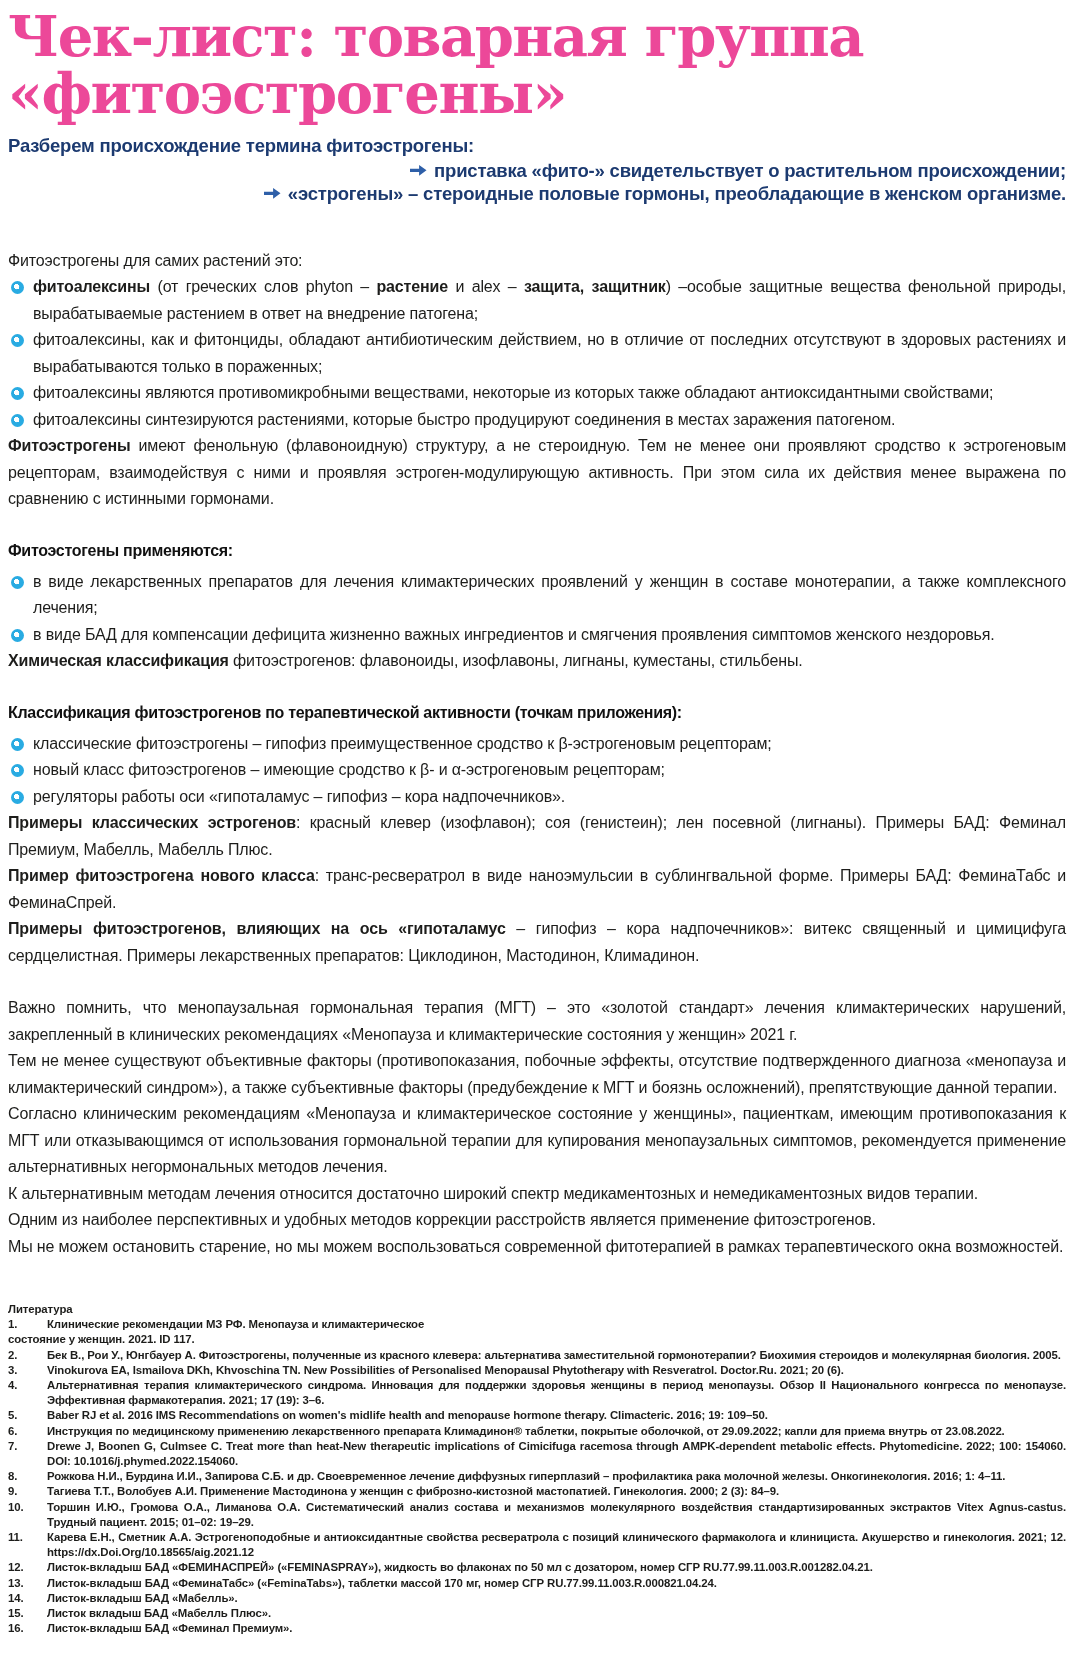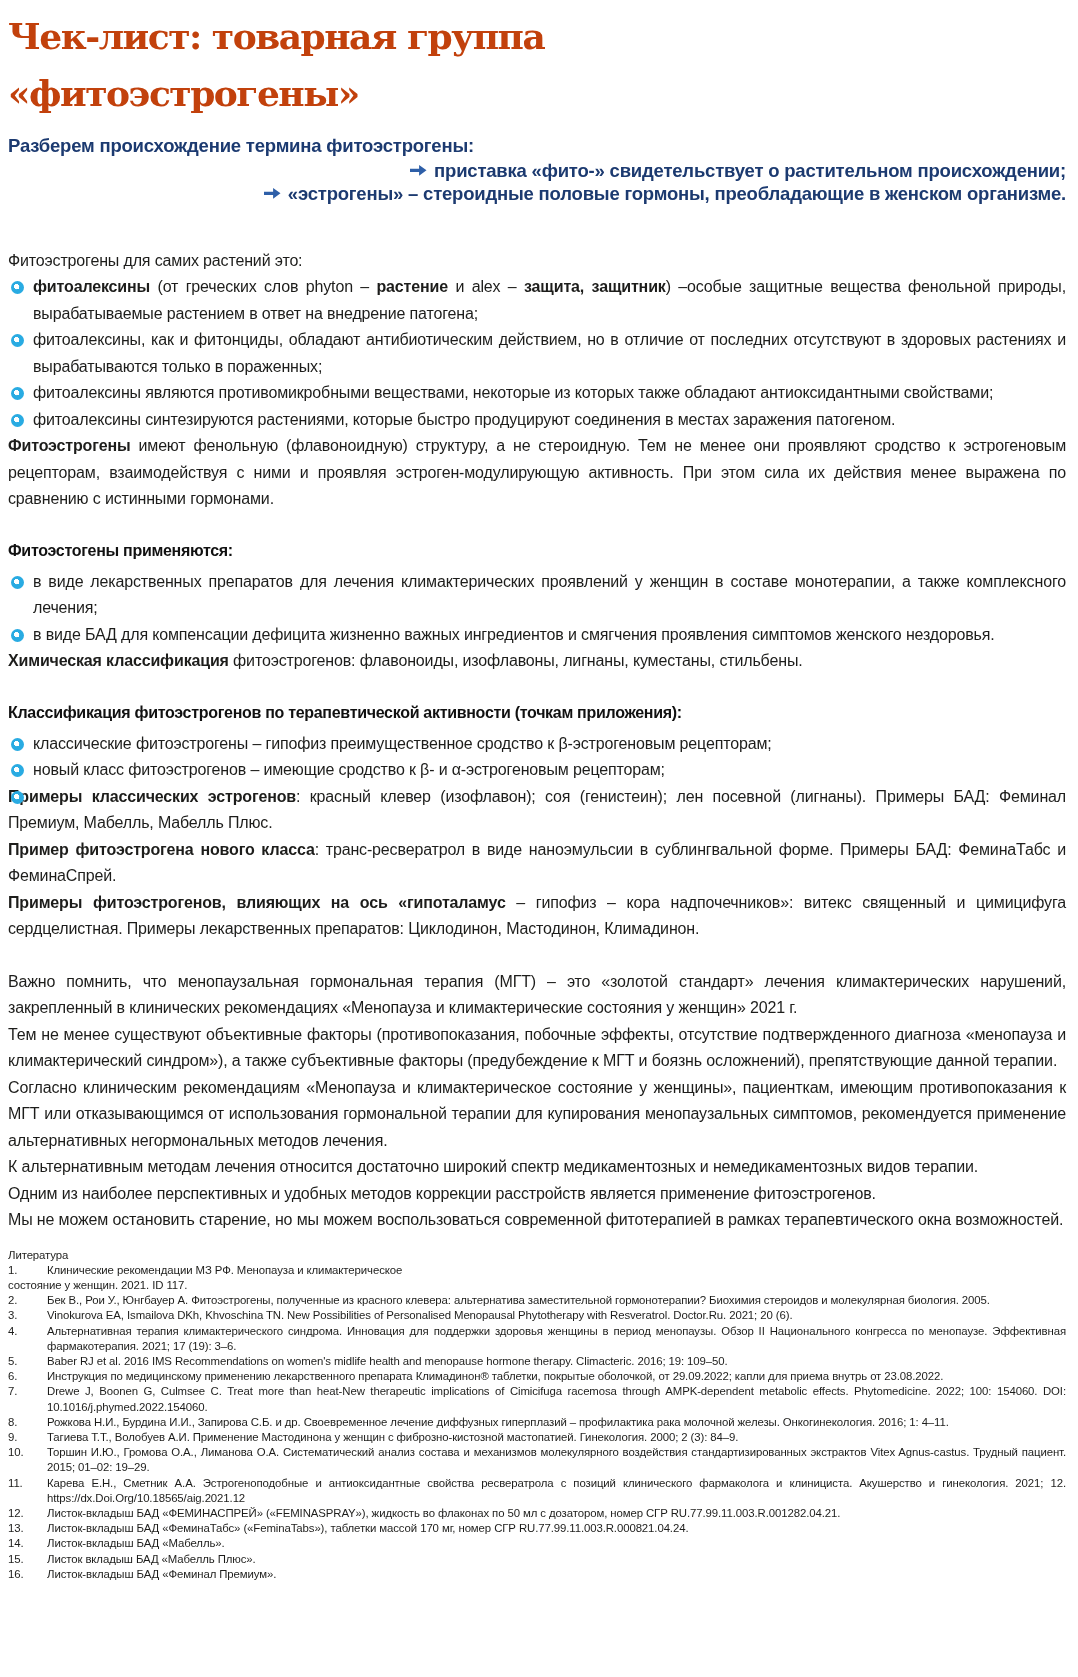--- a/index.html
+++ b/index.html
@@ -9,22 +9,22 @@
     color:#1d1d1b;
     -webkit-font-smoothing:antialiased;
   }
   .page{padding:6px 12px 0 8px;}
 
   
   .doc-title{
     margin:2px 0 12px 0;
     font-family:"DejaVu Serif","Liberation Serif",serif;
     font-weight:bold;
-    color:#c2410c;
-    font-size:36px;
+    color:#ec4899;
+    font-size:56px;
     line-height:57px;
     letter-spacing:-1.5px;
   }
 
   
   .intro{color:#1c3a70;font-weight:bold;font-size:18.5px;line-height:23.5px;letter-spacing:-0.2px;}
   .intro-heading{margin:0 0 1px 0;}
   .arrow-row{display:flex;align-items:flex-start;justify-content:flex-end;}
   .arrow-icon{flex:0 0 auto;margin:5px 7px 0 0;}
 
@@ -38,21 +38,21 @@
     width:13px;height:13px;border-radius:50%;
     background:radial-gradient(circle at 44% 44%, #ffffff 0 2.7px, #29abe2 2.8px);
   }
   .heading{
     font-weight:bold;font-size:16px;line-height:26px;
     margin:25px 0 5px 0;text-align:left;letter-spacing:-0.3px;color:#111111;
   }
   .spacer{height:26px;}
 
   
-  .refs{margin-top:14px;font-size:11.4px;line-height:15.2px;letter-spacing:-0.1px;}
+  .refs{margin-top:42px;font-size:11.4px;line-height:15.2px;letter-spacing:-0.1px;font-weight:bold;}
   .refs-heading{margin:0;}
   .ref-row{display:flex;}
   .ref-num{flex:0 0 39px;}
   .ref-text{flex:1;text-align:justify;}
   .ref-row.flush{display:block;}
 </style>
 </head>
 <body>
 
 <div class="page">
@@ -117,20 +117,21 @@
     <span class="bullet-text"><span>классические фитоэстрогены – гипофиз преимущественное сродство к β-эстрогеновым рецепторам;</span></span>
   </div>
 
   <div class="bullet">
     <span class="dot"></span>
     <span class="bullet-text"><span>новый класс фитоэстрогенов – имеющие сродство к β- и α-эстрогеновым рецепторам;</span></span>
   </div>
 
   <div class="bullet">
     <span class="dot"></span>
+    <span class="bullet-text"><span>регуляторы работы оси «гипоталамус – гипофиз – кора надпочечников».</span></span>
   </div>
 <div class="para"><span class="bd">Примеры классических эстрогенов</span><span>: красный клевер (изофлавон); соя (генистеин); лен посевной (лигнаны). Примеры БАД: Феминал Премиум, Мабелль, Мабелль Плюс.</span></div>
       <div class="para"><span class="bd">Пример фитоэстрогена нового класса</span><span>: транс-ресвератрол в виде наноэмульсии в сублингвальной форме. Примеры БАД: ФеминаТабс и ФеминаСпрей.</span></div>
       <div class="para"><span class="bd">Примеры фитоэстрогенов, влияющих на ось «гипоталамус</span><span> – гипофиз – кора надпочечников»: витекс священный и цимицифуга сердцелистная. Примеры лекарственных препаратов: Циклодинон, Мастодинон, Климадинон.</span></div>
       <div class="spacer"></div>
       <div class="para"><span>Важно помнить, что менопаузальная гормональная терапия (МГТ) – это «золотой стандарт» лечения климактерических нарушений, закрепленный в клинических рекомендациях «Менопауза и климактерические состояния у женщин» 2021 г.</span></div>
       <div class="para"><span>Тем не менее существуют объективные факторы (противопоказания, побочные эффекты, отсутствие подтвержденного диагноза «менопауза и климактерический синдром»), а также субъективные факторы (предубеждение к МГТ и боязнь осложнений), препятствующие данной терапии.</span></div>
       <div class="para"><span>Согласно клиническим рекомендациям «Менопауза и климактерическое состояние у женщины», пациенткам, имеющим противопоказания к МГТ или отказывающимся от использования гормональной терапии для купирования менопаузальных симптомов, рекомендуется применение альтернативных негормональных методов лечения.</span></div>
       <div class="para"><span>К альтернативным методам лечения относится достаточно широкий спектр медикаментозных и немедикаментозных видов терапии.</span></div>
       <div class="para"><span>Одним из наиболее перспективных и удобных методов коррекции расстройств является применение фитоэстрогенов.</span></div>

